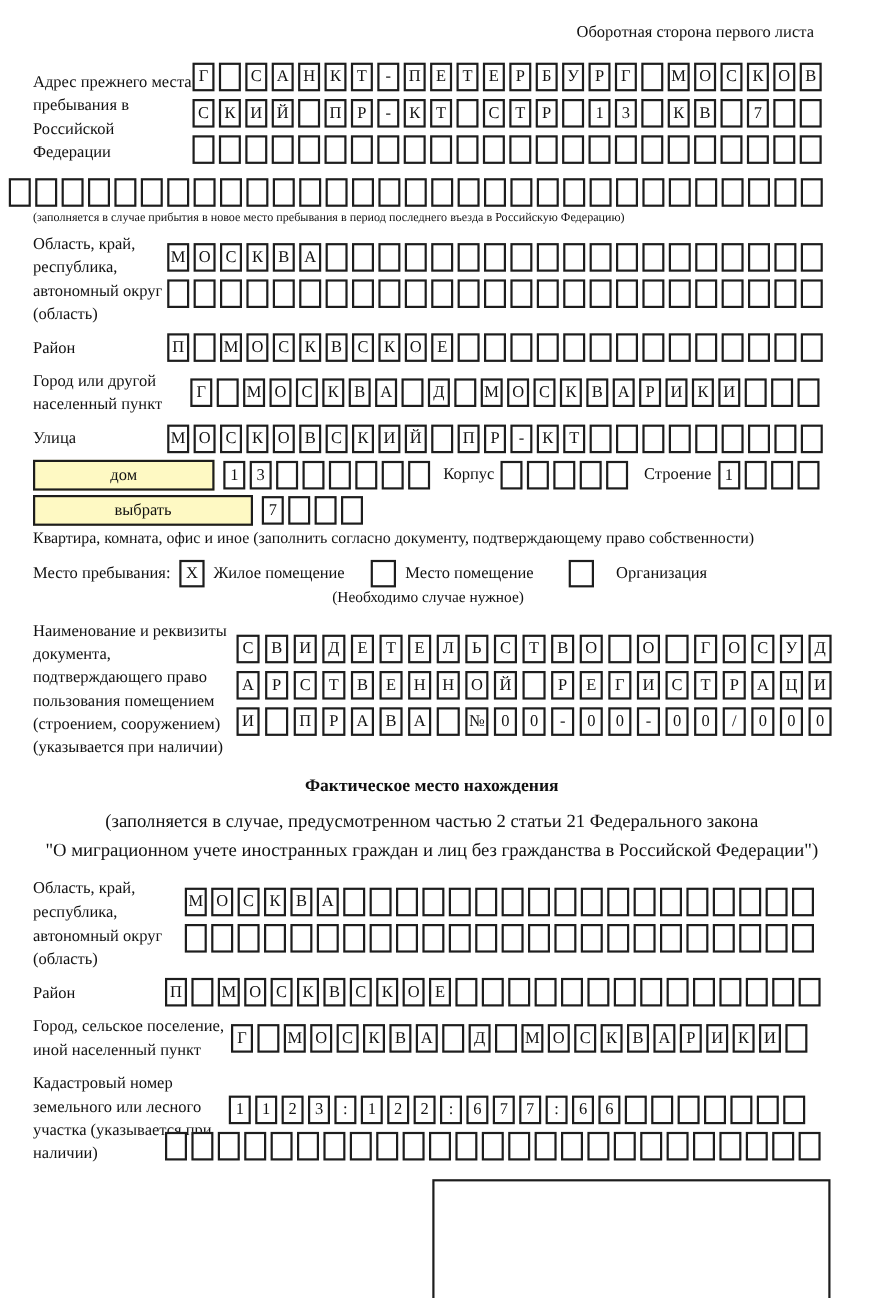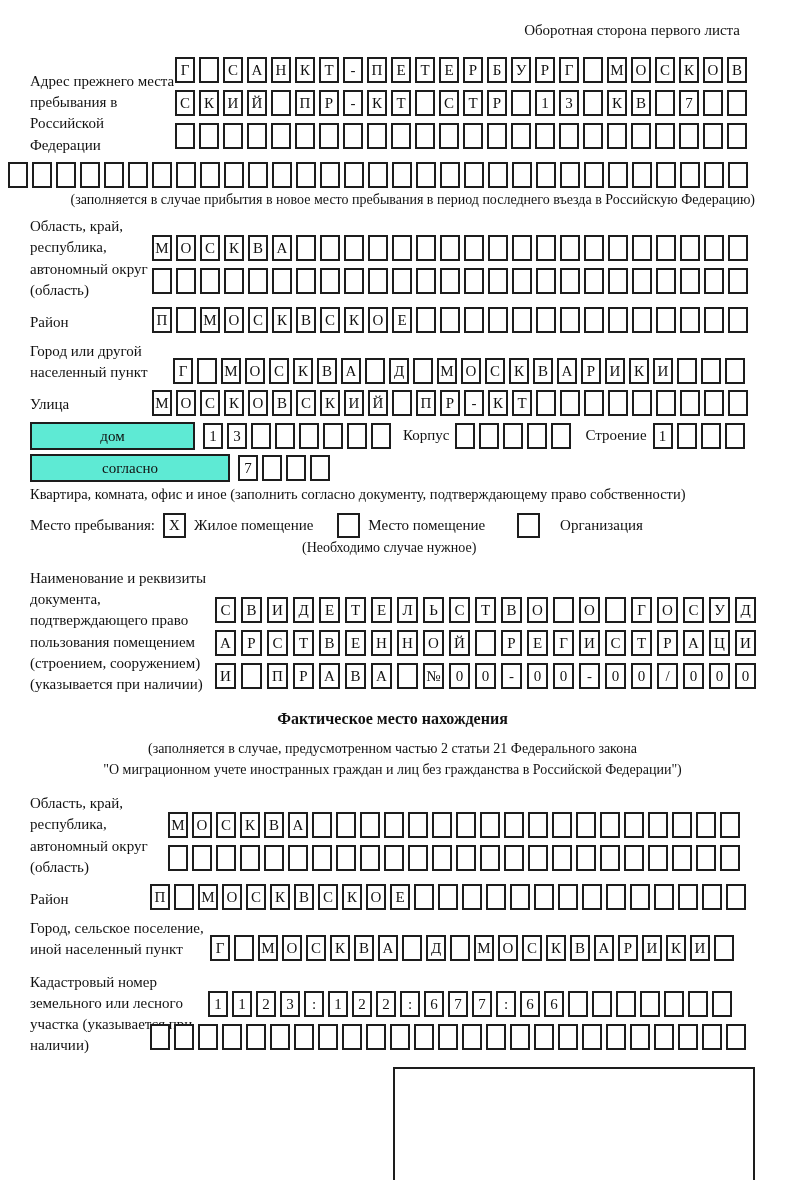--- a/index.html
+++ b/index.html
@@ -25,47 +25,47 @@
     margin-right:4px;
     box-sizing:border-box;
     text-align:center;
     font-size:15px;
     line-height:22px;
     background:#fff;
   }
   .cells-wide .cell{width:21px;margin-right:5px;}
   .rowgap{margin-bottom:7px;}
   
-  .field{display:flex;align-items:flex-end;margin-bottom:6px;}
+  .field{display:flex;align-items:center;margin-bottom:6px;}
   .flabel{flex:none;font-size:15px;line-height:1.42;padding-top:2px;}
   .w145{width:145px;} .w122{width:122px;} .w143{width:143px;}
   .w185{width:185px;} .w138{width:138px;} .w120{width:120px;}
   .w180{width:180px;} .w178{width:178px;}
   .frows{display:flex;flex-direction:column;}
-  .center-note{text-align:right;font-size:14px;margin:4px 0 6px 0;}
+  .center-note{text-align:left;font-size:11px;margin:4px 0 6px 0;}
   .sec-title{text-align:center;font-weight:bold;font-size:16px;margin:8px 0 10px 0;}
   .caption{font-size:14.5px;margin:2px 0 8px 0;}
   
   .inline-row{display:flex;align-items:center;margin-bottom:4px;}
   .named-box{
     flex:none;border:2px solid #1d1d1d;box-sizing:border-box;
-    height:28px;line-height:24px;text-align:center;font-size:15px;background:#5eead4;
+    height:28px;line-height:24px;text-align:center;font-size:15px;background:#fef9c3;
   }
   .lbl-inline{font-size:15px;flex:none;}
   
   .checkbox{
     flex:none;width:23px;height:25px;border:2px solid #1d1d1d;box-sizing:border-box;
     text-align:center;line-height:21px;font-size:15px;margin:0 8px;background:#fff;
   }
   .stay-row{display:flex;align-items:center;font-size:15px;margin:10px 0 2px 0;}
   .stay-note{font-size:14px;margin:0 0 10px 272px;}
   
   .stamp-wrap{width:362px;margin-left:auto;margin-right:0;margin-top:10px;}
   .stamp-box{width:362px;height:177px;border:2px solid #1d1d1d;box-sizing:border-box;background:#fff;}
-  .fact-note{text-align:center;font-size:14px;line-height:1.55;margin-bottom:10px;}
+  .fact-note{text-align:center;font-size:17px;line-height:1.55;margin-bottom:10px;}
   .neg-left{margin-left:-22px;}
 </style>
 </head>
 <body>
 
 <div class="corner-note">Оборотная сторона первого листа</div>
 
 <div class="content">
 
   <div class="field" style="margin-top:18px;">
@@ -362,21 +362,21 @@
     <div class="lbl-inline" style="margin:0 6px 0 10px;">Строение</div>
     <div class="cells">
         <span class="cell">1</span>
         <span class="cell"></span>
         <span class="cell"></span>
         <span class="cell"></span>
       </div>
   </div>
 
   <div class="inline-row">
-    <div class="named-box" style="width:200px;margin-right:8px;">согласно</div>
+    <div class="named-box" style="width:200px;margin-right:8px;">выбрать</div>
     <div class="cells">
         <span class="cell">7</span>
         <span class="cell"></span>
         <span class="cell"></span>
         <span class="cell"></span>
       </div>
   </div>
   <div class="caption">Квартира, комната, офис и иное (заполнить согласно документу, подтверждающему право собственности)</div>
 
   <div class="stay-row">

